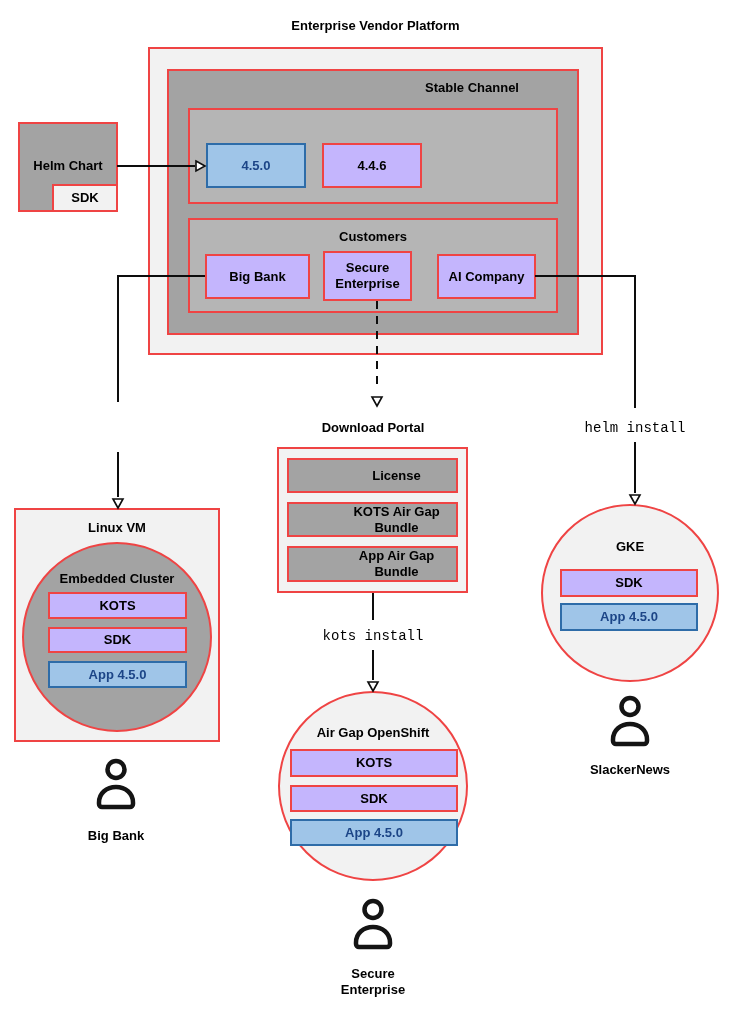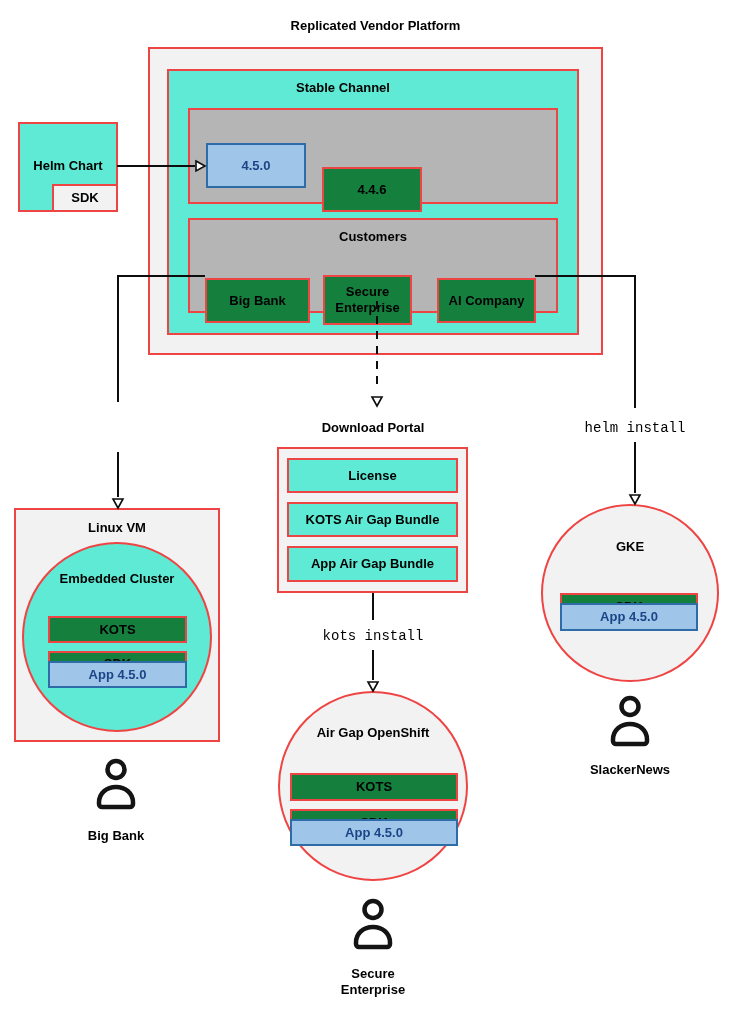--- a/index.html
+++ b/index.html
@@ -4,41 +4,41 @@
 <style>
   html,body{margin:0;padding:0;background:#fff;}
   #canvas{position:relative;width:734px;height:1026px;background:#ffffff;
           font-family:"Liberation Sans",sans-serif;color:#000;overflow:hidden;}
   .abs{position:absolute;box-sizing:border-box;}
   .box{border:2px solid #ef4444;}
   .lbl{font-weight:bold;font-size:13px;text-align:center;line-height:1.25;}
   .cell{display:flex;align-items:center;justify-content:center;
         font-weight:bold;font-size:13px;text-align:center;line-height:1.2;}
   .fill-light{background:#f2f2f2;}
-  .fill-mid{background:#5eead4;}
+  .fill-mid{background:#a3a3a3;padding-left:48px;}
   .fill-dark{background:#b5b5b5;}
-  .fill-white{background:#15803d;margin-top:24px;}
+  .fill-white{background:#c4b5fd;}
   .fill-blue{background:#9fc5e8;border-color:#2e6ca8;color:#1c4587;}
   .circle{border-radius:50%;}
   .mono{font-family:"Liberation Mono","DejaVu Sans Mono",monospace;
         font-weight:normal;font-size:14px;text-align:center;}
   #wires{position:absolute;left:0;top:0;pointer-events:none;}
   .person{display:block;}
 </style>
 </head>
 <body>
 
 <div id="canvas">
 
-  <div class="abs lbl" style="left:148px;top:18px;width:455px;font-size:13px;">Replicated Vendor Platform</div>
+  <div class="abs lbl" style="left:148px;top:18px;width:455px;font-size:13px;">Enterprise Vendor Platform</div>
 
   <div class="abs box fill-light" style="left:148px;top:47px;width:455px;height:308px;"></div>
 
   <div class="abs box fill-mid" style="left:167px;top:69px;width:412px;height:266px;"></div>
-  <div class="abs lbl" style="left:167px;top:80px;width:352px;">Stable Channel</div>
+  <div class="abs lbl" style="left:167px;top:80px;width:352px;text-align:right;">Stable Channel</div>
 
   <div class="abs box fill-dark" style="left:188px;top:108px;width:370px;height:96px;"></div>
   <div class="abs box cell fill-blue" style="left:206px;top:143px;width:100px;height:45px;">4.5.0</div>
   <div class="abs box cell fill-white" style="left:322px;top:143px;width:100px;height:45px;">4.4.6</div>
 
   <div class="abs box fill-dark" style="left:188px;top:218px;width:370px;height:95px;"></div>
   <div class="abs lbl" style="left:188px;top:229px;width:370px;">Customers</div>
   <div class="abs box cell fill-white" style="left:205px;top:254px;width:105px;height:45px;">Big Bank</div>
   <div class="abs box cell fill-white" style="left:323px;top:251px;width:89px;height:50px;padding:0 6px;">Secure Enterprise</div>
   <div class="abs box cell fill-white" style="left:437px;top:254px;width:99px;height:45px;">AI Company</div>

